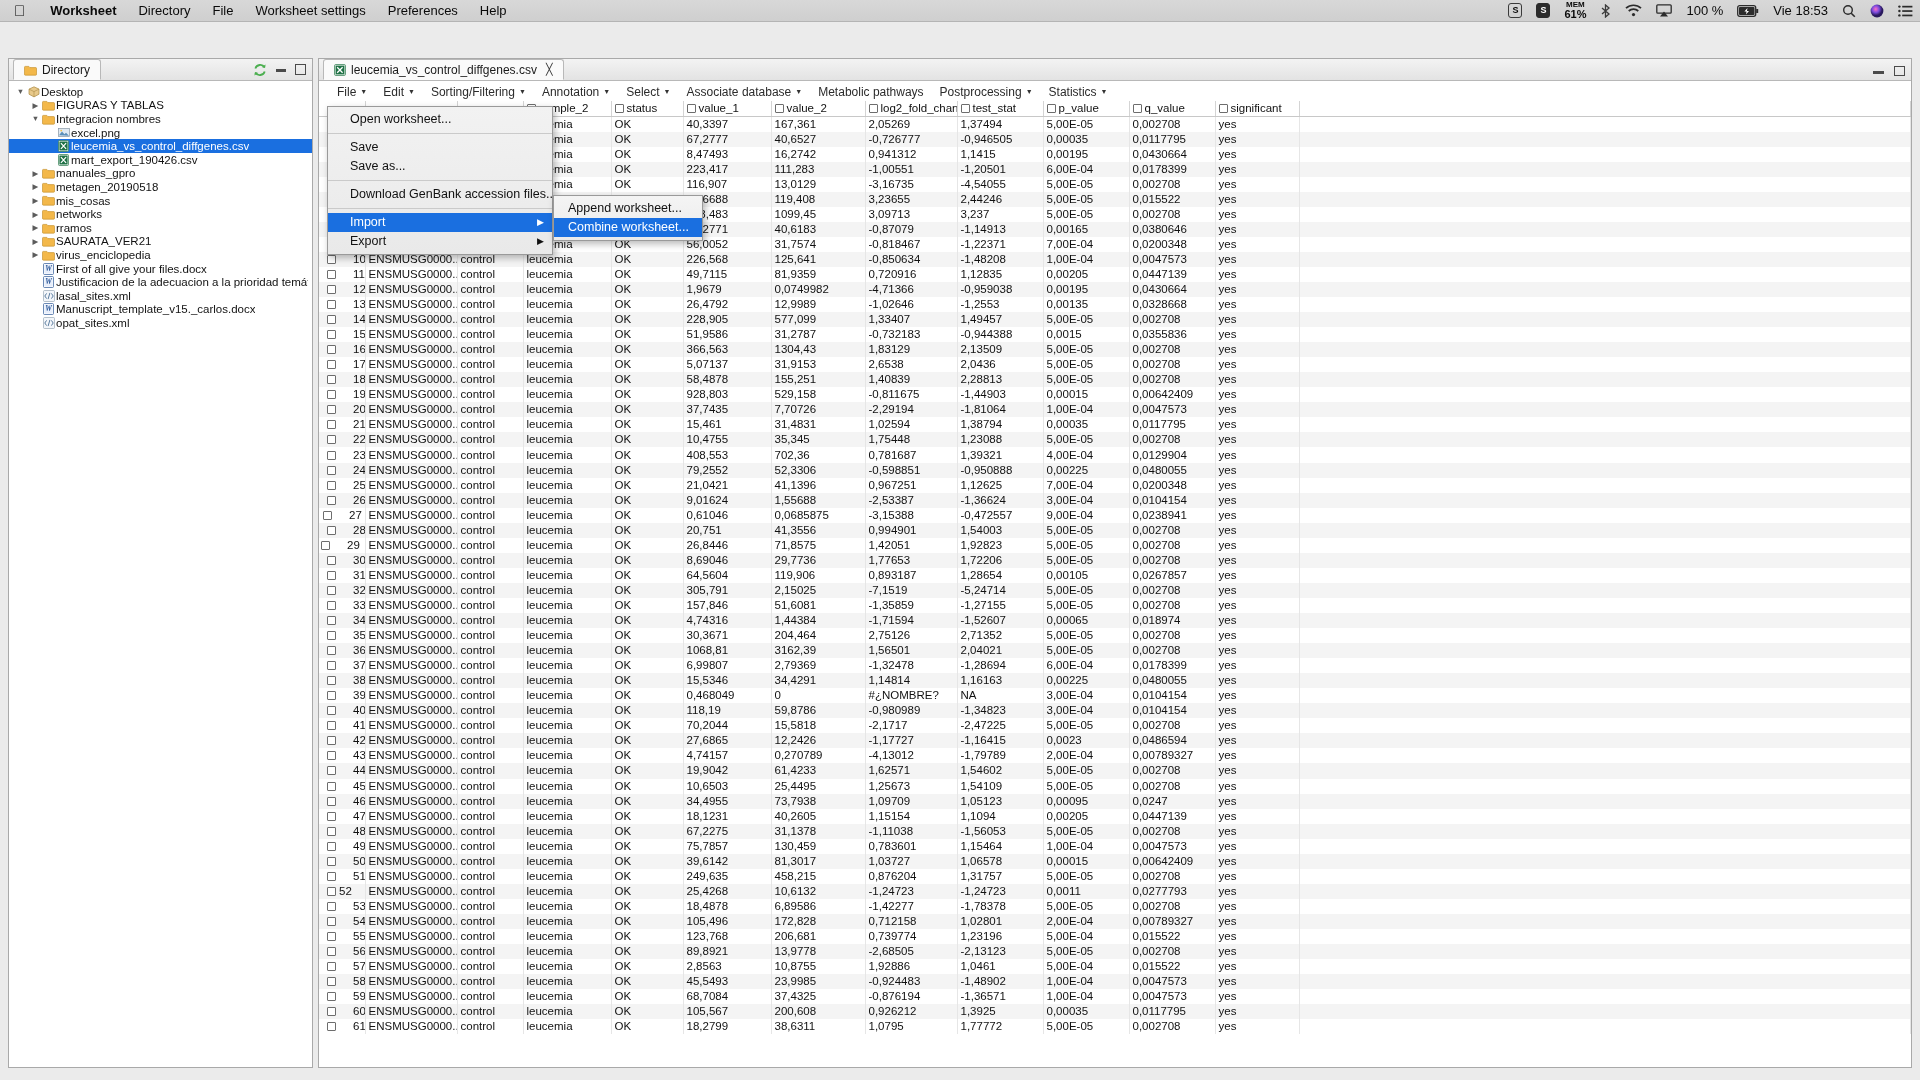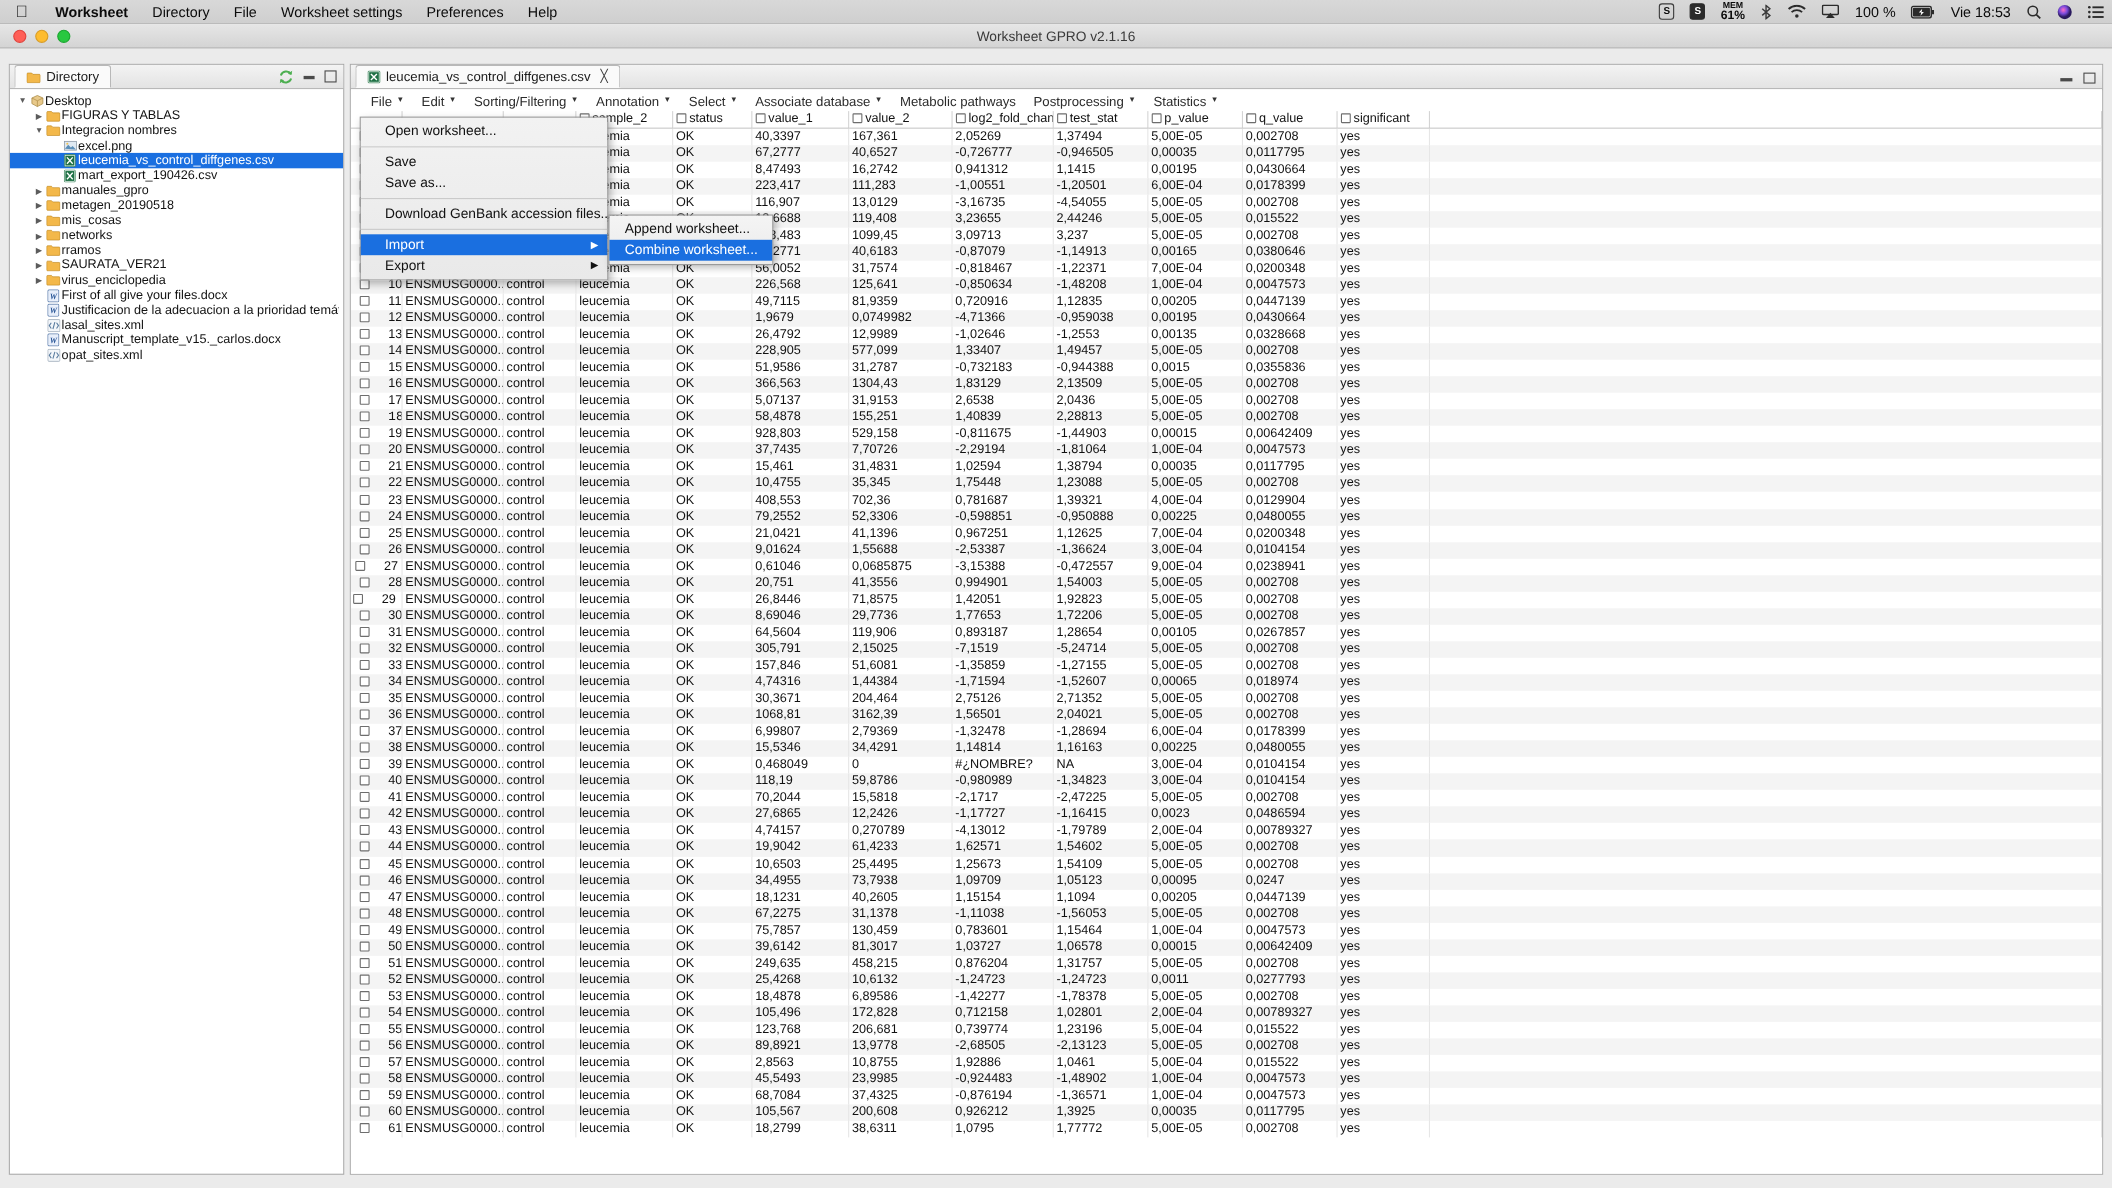--- a/index.html
+++ b/index.html
@@ -234,28 +234,20 @@
           <rect x="4.2" y="0.8" width="10.2" height="1.7"></rect>
           <rect x="4.2" y="5.2" width="10.2" height="1.7"></rect>
           <rect x="4.2" y="9.6" width="10.2" height="1.7"></rect>
         </g>
       </svg>
   </span>
 </div>
 
 <div id="window">
 
-  <div id="titlebar">
-    <div class="traffic">
-      <span class="tl r"></span>
-      <span class="tl y"></span>
-      <span class="tl g"></span>
-    </div>
-    <div id="wintitle">Worksheet GPRO v2.1.16</div>
-  </div>
 
   <div id="leftpanel">
     <div id="left-tabbar">
       <div class="tab">
         <span>
           <svg class="ico" width="13" height="11" viewBox="0 0 13 11">
               <path d="M0.5 2.2 A0.8 0.8 0 0 1 1.3 1.4 H4.8 L6 2.6 H11.7 A0.8 0.8 0 0 1 12.5 3.4 V9.4 A0.8 0.8 0 0 1 11.7 10.2 H1.3 A0.8 0.8 0 0 1 0.5 9.4 Z" fill="#f3b84a" stroke="#c08a22" stroke-width="0.6"></path>
             </svg>
         </span>
         <span>Directory</span>
@@ -759,21 +751,21 @@
               <td>5,07137</td>
               <td>31,9153</td>
               <td>2,6538</td>
               <td>2,0436</td>
               <td>5,00E-05</td>
               <td>0,002708</td>
               <td>yes</td>
               <td></td>
             </tr>
             <tr class="odd">
-              <td class="c-check" style="text-align: left; padding-left: 8px; font-family: Liberation Mono, monospace;"><span class="cb"></span><span style="margin-left: 14px;">18</span></td>
+              <td class="c-check" style="text-align: left; padding-left: 8px;"><span class="cb"></span><span style="margin-left: 14px;">18</span></td>
               <td>ENSMUSG0000...</td>
               <td>control</td>
               <td>leucemia</td>
               <td>OK</td>
               <td>58,4878</td>
               <td>155,251</td>
               <td>1,40839</td>
               <td>2,28813</td>
               <td>5,00E-05</td>
               <td>0,002708</td>
@@ -1269,21 +1261,21 @@
               <td>249,635</td>
               <td>458,215</td>
               <td>0,876204</td>
               <td>1,31757</td>
               <td>5,00E-05</td>
               <td>0,002708</td>
               <td>yes</td>
               <td></td>
             </tr>
             <tr class="odd">
-              <td class="c-check" style="text-align: left; padding-left: 8px;"><span class="cb"></span><span style="margin-left: 14px;">52</span></td>
+              <td class="c-check" style="text-align: left; padding-left: 8px;"><span class="cb"></span><span style="">52</span></td>
               <td>ENSMUSG0000...</td>
               <td>control</td>
               <td>leucemia</td>
               <td>OK</td>
               <td>25,4268</td>
               <td>10,6132</td>
               <td>-1,24723</td>
               <td>-1,24723</td>
               <td>0,0011</td>
               <td>0,0277793</td>

